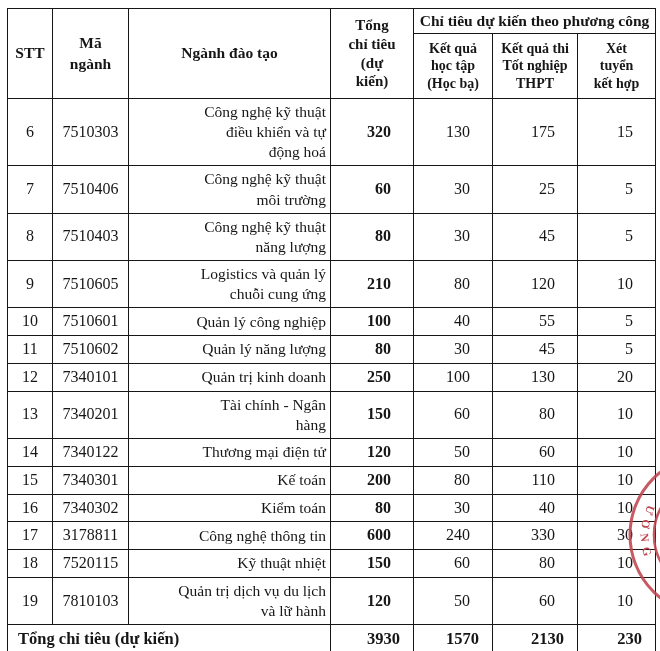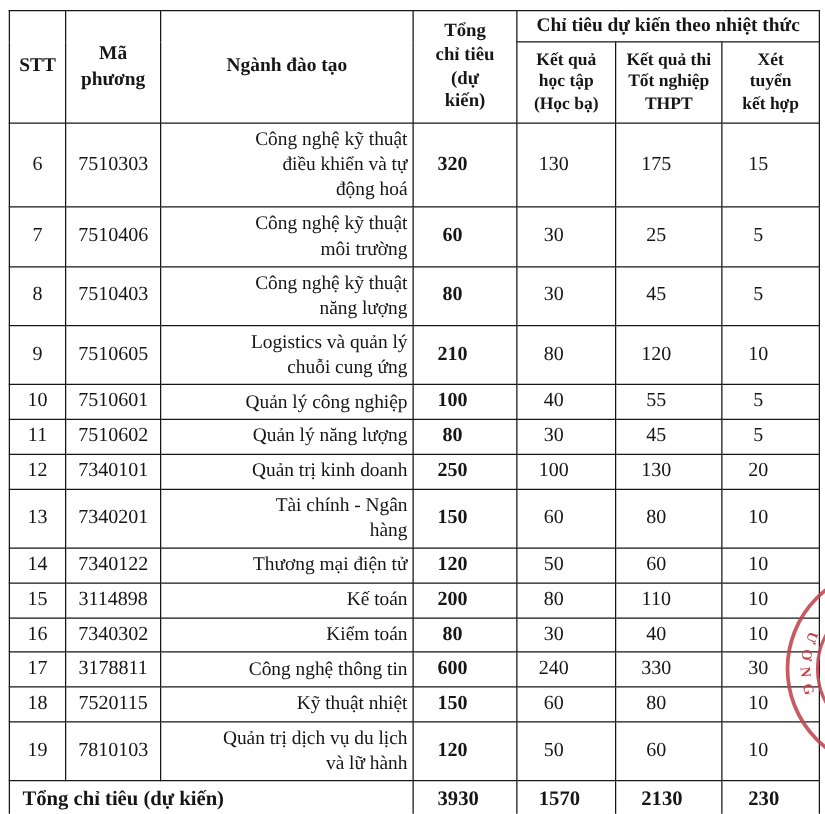--- a/index.html
+++ b/index.html
@@ -22,21 +22,21 @@
   }
   thead th{font-weight:bold;text-align:center;padding:1px 0;}
   th.group{font-size:15.5px;height:22px;line-height:1.1;}
   th.main{font-size:15.5px;}
   th.sub{font-size:14px;line-height:1.25;height:62px;}
   th.tong{font-size:15px;line-height:1.25;}
   .pre{white-space:pre-line;margin-top:24px;}
   td.stt{text-align:center;}
   td.code{text-align:center;margin-left:22px;}
   td.name{text-align:right;padding-left:7px;padding-right:4px;font-size:15.5px;}
-  td.num{text-align:center;padding-right:22px;}
+  td.num{text-align:right;padding-right:22px;}
   td.tot{font-weight:bold;}
   tfoot td{font-weight:bold;}
   tfoot td.label{text-align:left;padding-left:10px;font-size:16.5px;}
   tfoot td.num{padding-right:13px;font-size:16.5px;}
   .stamp{
     position:absolute;right:0;top:468px;width:34px;height:140px;
     pointer-events:none;
   }
 </style>
 </head>
@@ -50,27 +50,27 @@
         <col style="width:202px">
       <col style="width:83px">
         <col style="width:79px">
         <col style="width:85px">
         <col style="width:78px">
     </colgroup>
     <thead>
       <tr>
         <th rowspan="2" class="main">STT</th>
         <th rowspan="2" class="main pre">Mã
-phương</th>
+ngành</th>
         <th rowspan="2" class="main">Ngành đào tạo</th>
         <th rowspan="2" class="tong pre">Tổng
 chỉ tiêu
 (dự
 kiến)</th>
-        <th colspan="3" class="group">Chỉ tiêu dự kiến theo nhiệt thức</th>
+        <th colspan="3" class="group">Chỉ tiêu dự kiến theo phương công</th>
       </tr>
       <tr>
         <th class="sub pre">Kết quả
 học tập
 (Học bạ)</th>
         <th class="sub pre">Kết quả thi
 Tốt nghiệp
 THPT</th>
         <th class="sub pre">Xét
 tuyển
@@ -169,21 +169,21 @@
     <td class="code">7340122</td>
     <td class="name pre">Thương mại điện tử</td>
     <td class="num tot">120</td>
     <td class="num">50</td>
     <td class="num">60</td>
     <td class="num">10</td>
   </tr>
 
   <tr>
     <td class="stt">15</td>
-    <td class="code">3114898</td>
+    <td class="code">7340301</td>
     <td class="name pre">Kế toán</td>
     <td class="num tot">200</td>
     <td class="num">80</td>
     <td class="num">110</td>
     <td class="num">10</td>
   </tr>
 
   <tr>
     <td class="stt">16</td>
     <td class="code">7340302</td>

